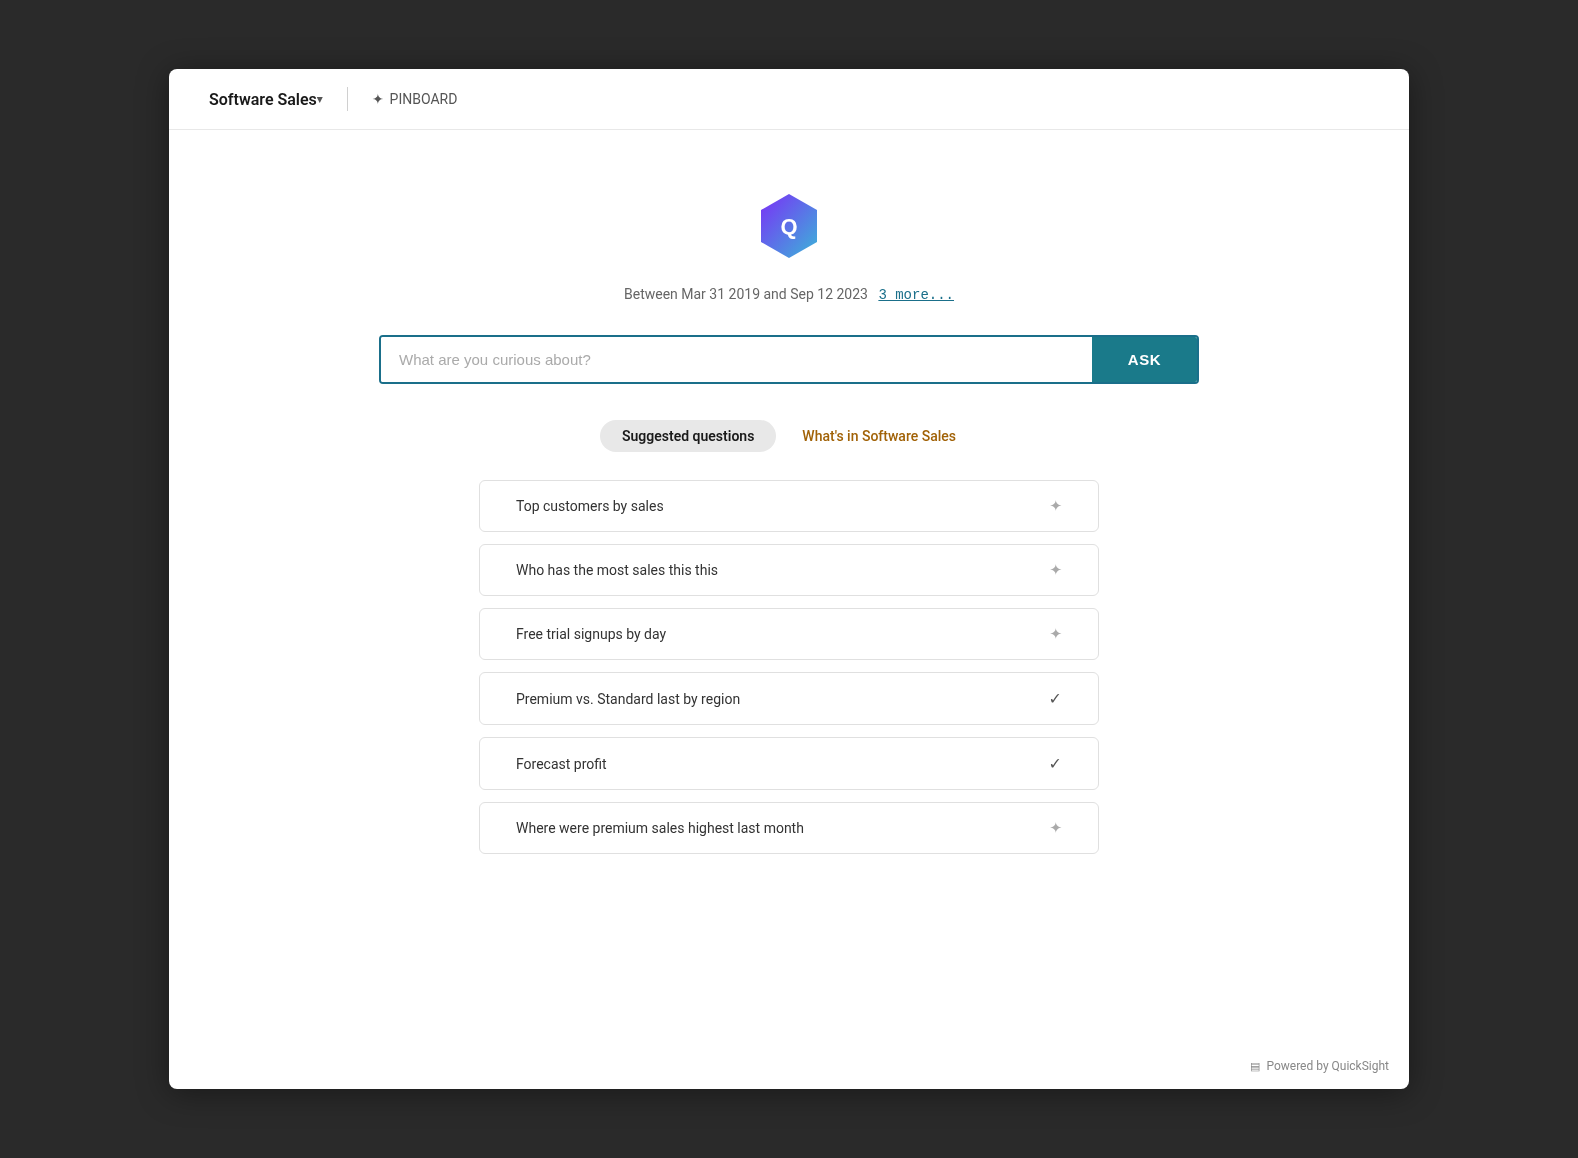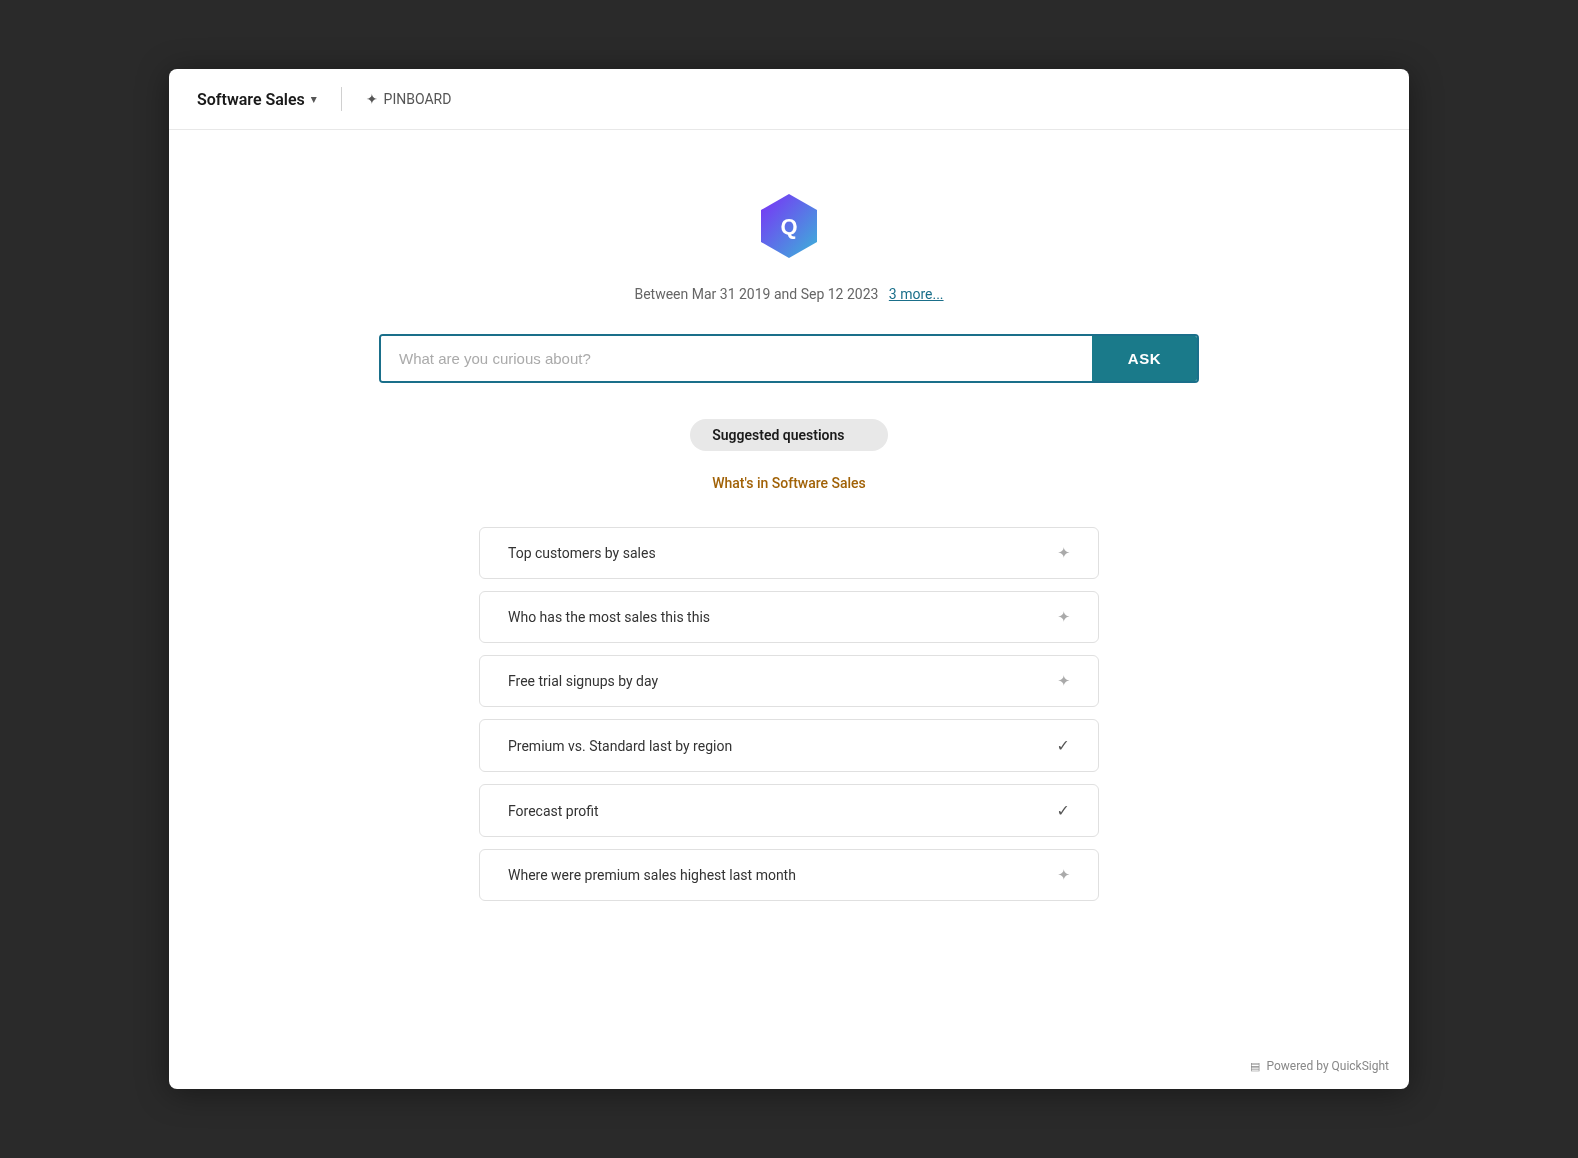--- a/index.html
+++ b/index.html
@@ -33,22 +33,22 @@
       display: flex;
       align-items: center;
       padding: 18px 28px;
       border-bottom: 1px solid #e8e8e8;
       gap: 24px;
     }
 
     .app-title-group {
       display: flex;
       align-items: center;
-      gap: 6px;
-      cursor: pointer;
+      cursor: pointer;
+      margin-left: 12px;
     }
 
     .app-title {
       font-size: 16px;
       font-weight: 600;
       color: #1a1a1a;
     }
 
     .dropdown-arrow {
       color: #555;
@@ -104,20 +104,21 @@
       font-size: 14px;
       color: #666;
       margin-bottom: 32px;
       text-align: center;
     }
 
     .date-range-link {
       color: #1a6f8a;
       text-decoration: underline;
       cursor: pointer;
+      font-family: Liberation Mono, monospace;
     }
 
     .search-bar {
       display: flex;
       width: 820px;
       max-width: 100%;
       margin-bottom: 36px;
       border: 2px solid #1a6f8a;
       border-radius: 4px;
       overflow: hidden;
@@ -144,23 +145,22 @@
       border: none;
       padding: 14px 36px;
       font-size: 15px;
       font-weight: 700;
       cursor: pointer;
       letter-spacing: 0.5px;
     }
 
     .tabs-container {
       display: flex;
-      gap: 16px;
+      gap: 4px;
       margin-bottom: 28px;
-      flex-direction: column;
     }
 
     .tab {
       padding: 8px 22px;
       font-size: 14px;
       cursor: pointer;
       border-radius: 20px;
       color: #a16207;
       font-weight: 500;
     }
@@ -176,21 +176,21 @@
       max-width: 100%;
       display: flex;
       flex-direction: column;
       gap: 12px;
     }
 
     .question-item {
       display: flex;
       align-items: center;
       justify-content: space-between;
-      padding: 16px 28px;
+      padding: 16px 36px;
       border: 1px solid #e0e0e0;
       border-radius: 6px;
       cursor: pointer;
       background: #fff;
       transition: background 0.15s;
     }
 
     .question-text {
       font-size: 14px;
       color: #333;

